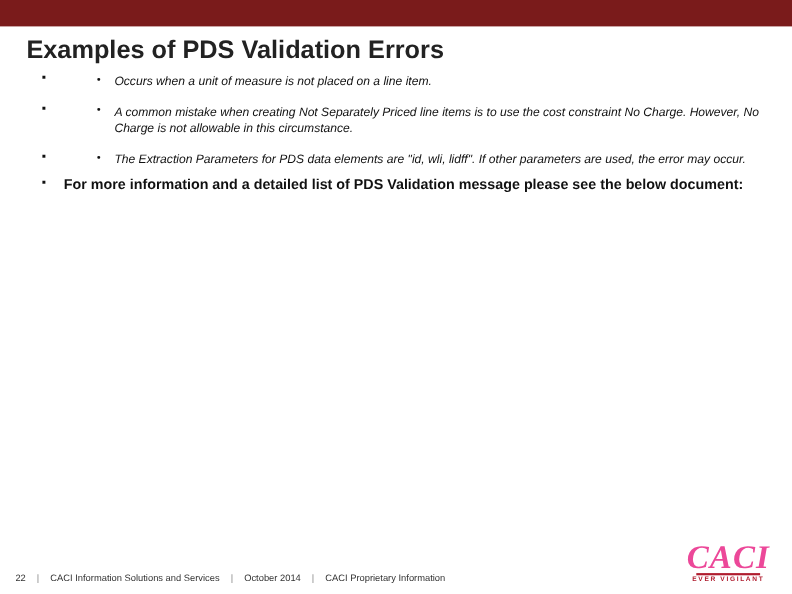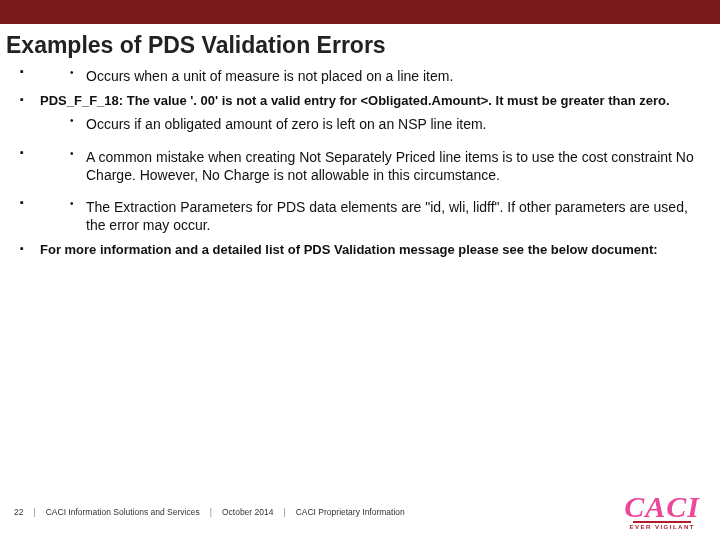--- a/index.html
+++ b/index.html
@@ -10,21 +10,21 @@
     background: #fff;
     font-family: "Segoe UI", Arial, sans-serif;
     overflow: hidden;
   }
   .top-band {
     height: 24px;
     background: #7a1b1b;
     width: 100%;
   }
   .content {
-    padding: 8px 20px 0 6px;
+    padding: 8px 20px 0 24px;
   }
   .title {
     font-size: 23px;
     font-weight: 700;
     color: #222;
     margin: 0 0 6px 0;
   }
   ul.bullets {
     list-style: none;
     margin: 0;
@@ -47,44 +47,45 @@
     color: #111;
   }
   ul.sub {
     list-style: none;
     margin: 4px 0 0 0;
     padding: 0 0 0 30px;
   }
   ul.sub > li {
     position: relative;
     padding: 2px 0 2px 16px;
-    font-size: 14px;
+    font-size: 11px;
     font-weight: 400;
     color: #111;
     line-height: 1.3;
+    font-style: italic;
   }
   ul.sub > li::before {
     content: "•";
     position: absolute;
     left: 0;
     top: 1px;
     font-size: 10px;
     color: #111;
   }
   .link {
     text-decoration: underline;
     color: #111;
   }
   .footer {
     position: absolute;
     bottom: 10px;
     left: 0;
     width: 720px;
     display: flex;
-    align-items: center;
+    align-items: flex-end;
     justify-content: space-between;
     padding: 0 20px 0 14px;
     box-sizing: border-box;
     font-size: 8.5px;
     color: #333;
   }
   .footer .left {
     display: flex;
     align-items: center;
     gap: 10px;
@@ -127,26 +128,20 @@
 <div class="content">
   <h1 class="title">Examples of PDS Validation Errors</h1>
 
   <ul class="bullets">
     <li>
       <ul class="sub">
         <li>Occurs when a unit of measure is not placed on a line item.</li>
       </ul>
     </li>
     <li>
-      <span>PDS_F_F_18: The value '. 00' is not a valid entry for &lt;Obligated.Amount&gt;. It must be greater than zero.</span>
-      <ul class="sub">
-        <li>Occurs if an obligated amount of zero is left on an NSP line item.</li>
-      </ul>
-    </li>
-    <li>
       <ul class="sub">
         <li>A common mistake when creating Not Separately Priced line items is to use the cost constraint No Charge. However, No Charge is not allowable in this circumstance.</li>
       </ul>
     </li>
     <li>
       <ul class="sub">
         <li>The Extraction Parameters for PDS data elements are "id, wli, lidff". If other parameters are used, the error may occur.</li>
       </ul>
     </li>
     <li>

